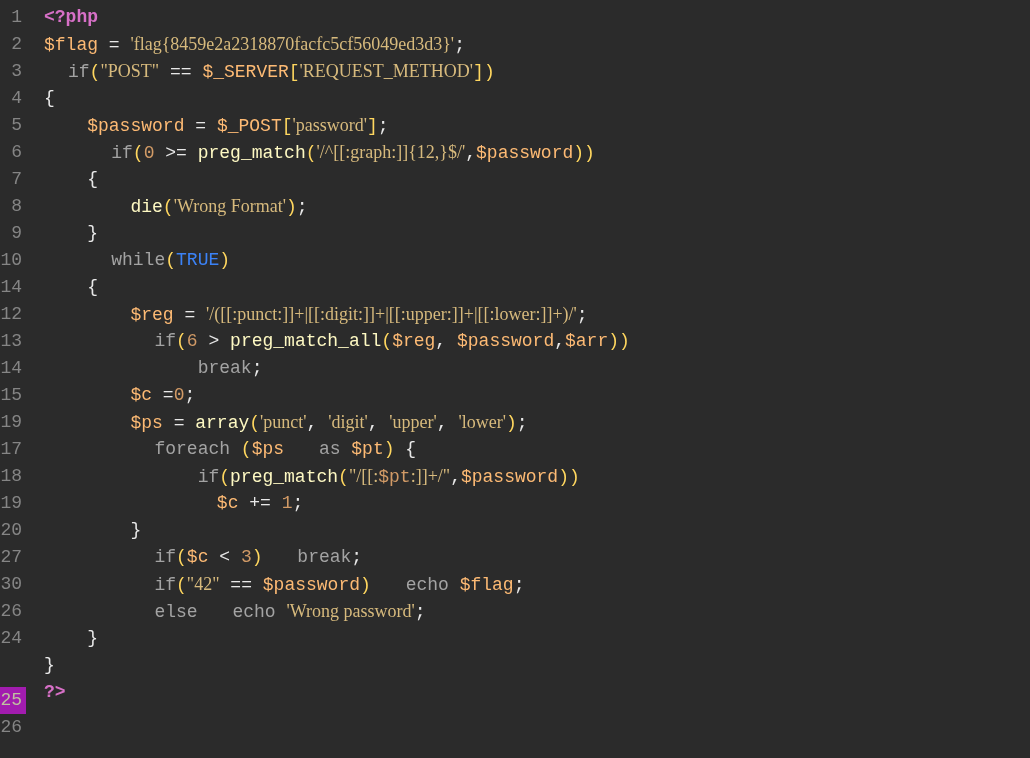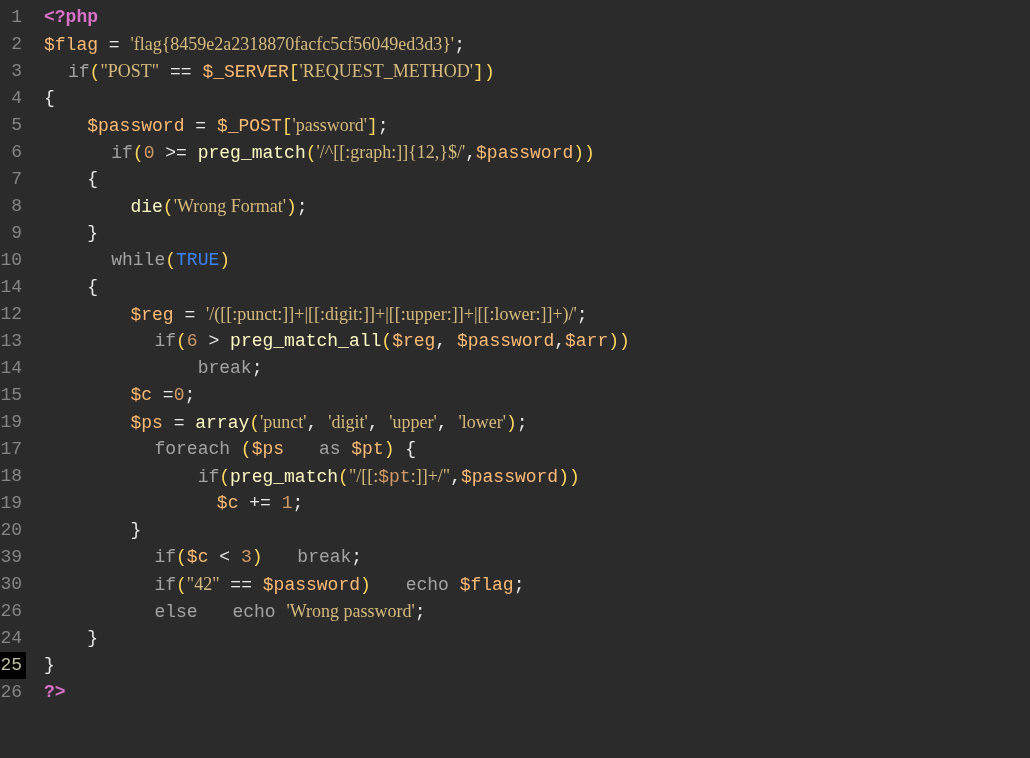--- a/index.html
+++ b/index.html
@@ -24,22 +24,23 @@
     text-align: right;
     padding: 4px 8px 4px 0;
     user-select: none;
     min-width: 34px;
     box-sizing: border-box;
   }
   .gutter .ln {
     padding-right: 4px;
   }
   .gutter .ln.current {
-    background: #000000;
+    background: #a21caf;
     color: #c0c0a0;
+    margin-top: 35px;
   }
   .code {
     padding: 4px 0 4px 10px;
     white-space: pre;
     color: #d4d4d4;
   }
   .line {
     height: 27px;
   }
   
@@ -74,21 +75,21 @@
       <div class="ln line">14</div>
       <div class="ln line">12</div>
       <div class="ln line">13</div>
       <div class="ln line">14</div>
       <div class="ln line">15</div>
       <div class="ln line">19</div>
       <div class="ln line">17</div>
       <div class="ln line">18</div>
       <div class="ln line">19</div>
       <div class="ln line">20</div>
-      <div class="ln line">39</div>
+      <div class="ln line">27</div>
       <div class="ln line">30</div>
       <div class="ln line">26</div>
       <div class="ln line">24</div>
       <div class="ln line current">25</div>
       <div class="ln line">26</div>
     </div>
   <div class="code" id="code"><div class="line"><span class="tk-tag">&lt;?php</span></div><div class="line"><span class="tk-var">$flag</span><span class="tk-default"> </span><span class="tk-op">=</span><span class="tk-default"> </span><span class="tk-string">'flag{8459e2a2318870facfc5cf56049ed3d3}'</span><span class="tk-punct">;</span></div><div class="line"><span class="tk-keyword">if</span><span class="tk-paren">(</span><span class="tk-string">"POST"</span><span class="tk-default"> </span><span class="tk-op">==</span><span class="tk-default"> </span><span class="tk-var">$_SERVER</span><span class="tk-paren">[</span><span class="tk-string">'REQUEST_METHOD'</span><span class="tk-paren">]</span><span class="tk-paren">)</span></div><div class="line"><span class="tk-punct">{</span></div><div class="line"><span class="tk-default">    </span><span class="tk-var">$password</span><span class="tk-default"> </span><span class="tk-op">=</span><span class="tk-default"> </span><span class="tk-var">$_POST</span><span class="tk-paren">[</span><span class="tk-string">'password'</span><span class="tk-paren">]</span><span class="tk-punct">;</span></div><div class="line"><span class="tk-default">    </span><span class="tk-keyword">if</span><span class="tk-paren">(</span><span class="tk-number">0</span><span class="tk-default"> </span><span class="tk-op">&gt;=</span><span class="tk-default"> </span><span class="tk-func">preg_match</span><span class="tk-paren">(</span><span class="tk-string">'/^[[:graph:]]{12,}$/'</span><span class="tk-punct">,</span><span class="tk-var">$password</span><span class="tk-paren">)</span><span class="tk-paren">)</span></div><div class="line"><span class="tk-default">    </span><span class="tk-punct">{</span></div><div class="line"><span class="tk-default">        </span><span class="tk-func">die</span><span class="tk-paren">(</span><span class="tk-string">'Wrong Format'</span><span class="tk-paren">)</span><span class="tk-punct">;</span></div><div class="line"><span class="tk-default">    </span><span class="tk-punct">}</span></div><div class="line"><span class="tk-default">    </span><span class="tk-keyword">while</span><span class="tk-paren">(</span><span class="tk-const">TRUE</span><span class="tk-paren">)</span></div><div class="line"><span class="tk-default">    </span><span class="tk-punct">{</span></div><div class="line"><span class="tk-default">        </span><span class="tk-var">$reg</span><span class="tk-default"> </span><span class="tk-op">=</span><span class="tk-default"> </span><span class="tk-string">'/([[:punct:]]+|[[:digit:]]+|[[:upper:]]+|[[:lower:]]+)/'</span><span class="tk-punct">;</span></div><div class="line"><span class="tk-default">        </span><span class="tk-keyword">if</span><span class="tk-paren">(</span><span class="tk-number">6</span><span class="tk-default"> </span><span class="tk-op">&gt;</span><span class="tk-default"> </span><span class="tk-func">preg_match_all</span><span class="tk-paren">(</span><span class="tk-var">$reg</span><span class="tk-punct">,</span><span class="tk-default"> </span><span class="tk-var">$password</span><span class="tk-punct">,</span><span class="tk-var">$arr</span><span class="tk-paren">)</span><span class="tk-paren">)</span></div><div class="line"><span class="tk-default">            </span><span class="tk-keyword">break</span><span class="tk-punct">;</span></div><div class="line"><span class="tk-default">        </span><span class="tk-var">$c</span><span class="tk-default"> </span><span class="tk-op">=</span><span class="tk-number">0</span><span class="tk-punct">;</span></div><div class="line"><span class="tk-default">        </span><span class="tk-var">$ps</span><span class="tk-default"> </span><span class="tk-op">=</span><span class="tk-default"> </span><span class="tk-func">array</span><span class="tk-paren">(</span><span class="tk-string">'punct'</span><span class="tk-punct">,</span><span class="tk-default"> </span><span class="tk-string">'digit'</span><span class="tk-punct">,</span><span class="tk-default"> </span><span class="tk-string">'upper'</span><span class="tk-punct">,</span><span class="tk-default"> </span><span class="tk-string">'lower'</span><span class="tk-paren">)</span><span class="tk-punct">;</span></div><div class="line"><span class="tk-default">        </span><span class="tk-keyword">foreach</span><span class="tk-default"> </span><span class="tk-paren">(</span><span class="tk-var">$ps</span><span class="tk-default"> </span><span class="tk-keyword">as</span><span class="tk-default"> </span><span class="tk-var">$pt</span><span class="tk-paren">)</span><span class="tk-default"> </span><span class="tk-punct">{</span></div><div class="line"><span class="tk-default">            </span><span class="tk-keyword">if</span><span class="tk-paren">(</span><span class="tk-func">preg_match</span><span class="tk-paren">(</span><span class="tk-string">"/[[:</span><span class="tk-interp">$pt</span><span class="tk-string">:]]+/"</span><span class="tk-punct">,</span><span class="tk-var">$password</span><span class="tk-paren">)</span><span class="tk-paren">)</span></div><div class="line"><span class="tk-default">                </span><span class="tk-var">$c</span><span class="tk-default"> </span><span class="tk-op">+=</span><span class="tk-default"> </span><span class="tk-number">1</span><span class="tk-punct">;</span></div><div class="line"><span class="tk-default">        </span><span class="tk-punct">}</span></div><div class="line"><span class="tk-default">        </span><span class="tk-keyword">if</span><span class="tk-paren">(</span><span class="tk-var">$c</span><span class="tk-default"> </span><span class="tk-op">&lt;</span><span class="tk-default"> </span><span class="tk-number">3</span><span class="tk-paren">)</span><span class="tk-default"> </span><span class="tk-keyword">break</span><span class="tk-punct">;</span></div><div class="line"><span class="tk-default">        </span><span class="tk-keyword">if</span><span class="tk-paren">(</span><span class="tk-string">"42"</span><span class="tk-default"> </span><span class="tk-op">==</span><span class="tk-default"> </span><span class="tk-var">$password</span><span class="tk-paren">)</span><span class="tk-default"> </span><span class="tk-keyword">echo</span><span class="tk-default"> </span><span class="tk-var">$flag</span><span class="tk-punct">;</span></div><div class="line"><span class="tk-default">        </span><span class="tk-keyword">else</span><span class="tk-default"> </span><span class="tk-keyword">echo</span><span class="tk-default"> </span><span class="tk-string">'Wrong password'</span><span class="tk-punct">;</span></div><div class="line"><span class="tk-default">    </span><span class="tk-punct">}</span></div><div class="line"><span class="tk-punct">}</span></div><div class="line"><span class="tk-tag">?&gt;</span></div></div>
 </div>
 
 </body></html>

